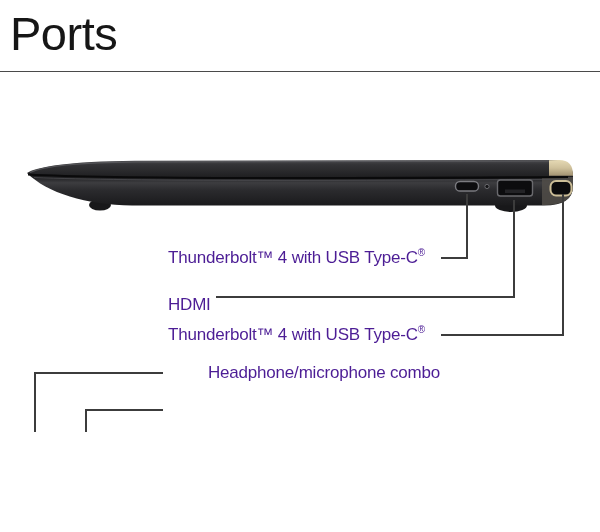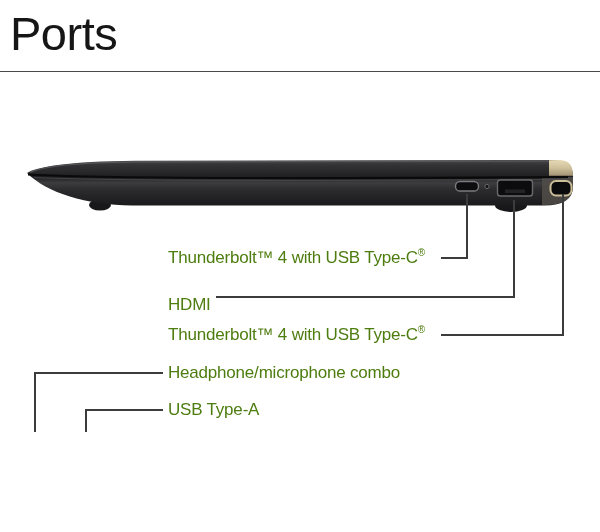--- a/index.html
+++ b/index.html
@@ -33,21 +33,21 @@
   #laptop-bottom { top: 430px; width: 600px; height: 102px; }
 
   .h-line, .v-line { position: absolute; }
   .h-line { border-top: 2px solid #3c3c3c; height: 0; }
   .v-line { border-left: 2px solid #3c3c3c; width: 0; }
 
   .callout-label {
     position: absolute;
     left: 168px;
     font-size: 17px;
-    color: #4d7c0f;
+    color: #4c1d95;
     letter-spacing: -0.2px;
     white-space: nowrap;
     line-height: 18px;
   }
   .callout-label sup {
     font-size: 10px;
     vertical-align: super;
     line-height: 0;
   }
 </style>
@@ -135,20 +135,17 @@
 
   <div class="callout-label" style="top:249px;">
     <span>Thunderbolt™ 4 with USB Type-C</span><sup>®</sup>
   </div>
   <div class="callout-label" style="top:296px;">
     <span>HDMI</span><sup></sup>
   </div>
   <div class="callout-label" style="top:326px;">
     <span>Thunderbolt™ 4 with USB Type-C</span><sup>®</sup>
   </div>
-  <div class="callout-label" style="top:364px;">
+  <div class="callout-label" style="top:364px;margin-left:40px;">
     <span>Headphone/microphone combo</span><sup></sup>
-  </div>
-  <div class="callout-label" style="top:401px;">
-    <span>USB Type-A</span><sup></sup>
   </div>
 
 </div>
 
 </body></html>

